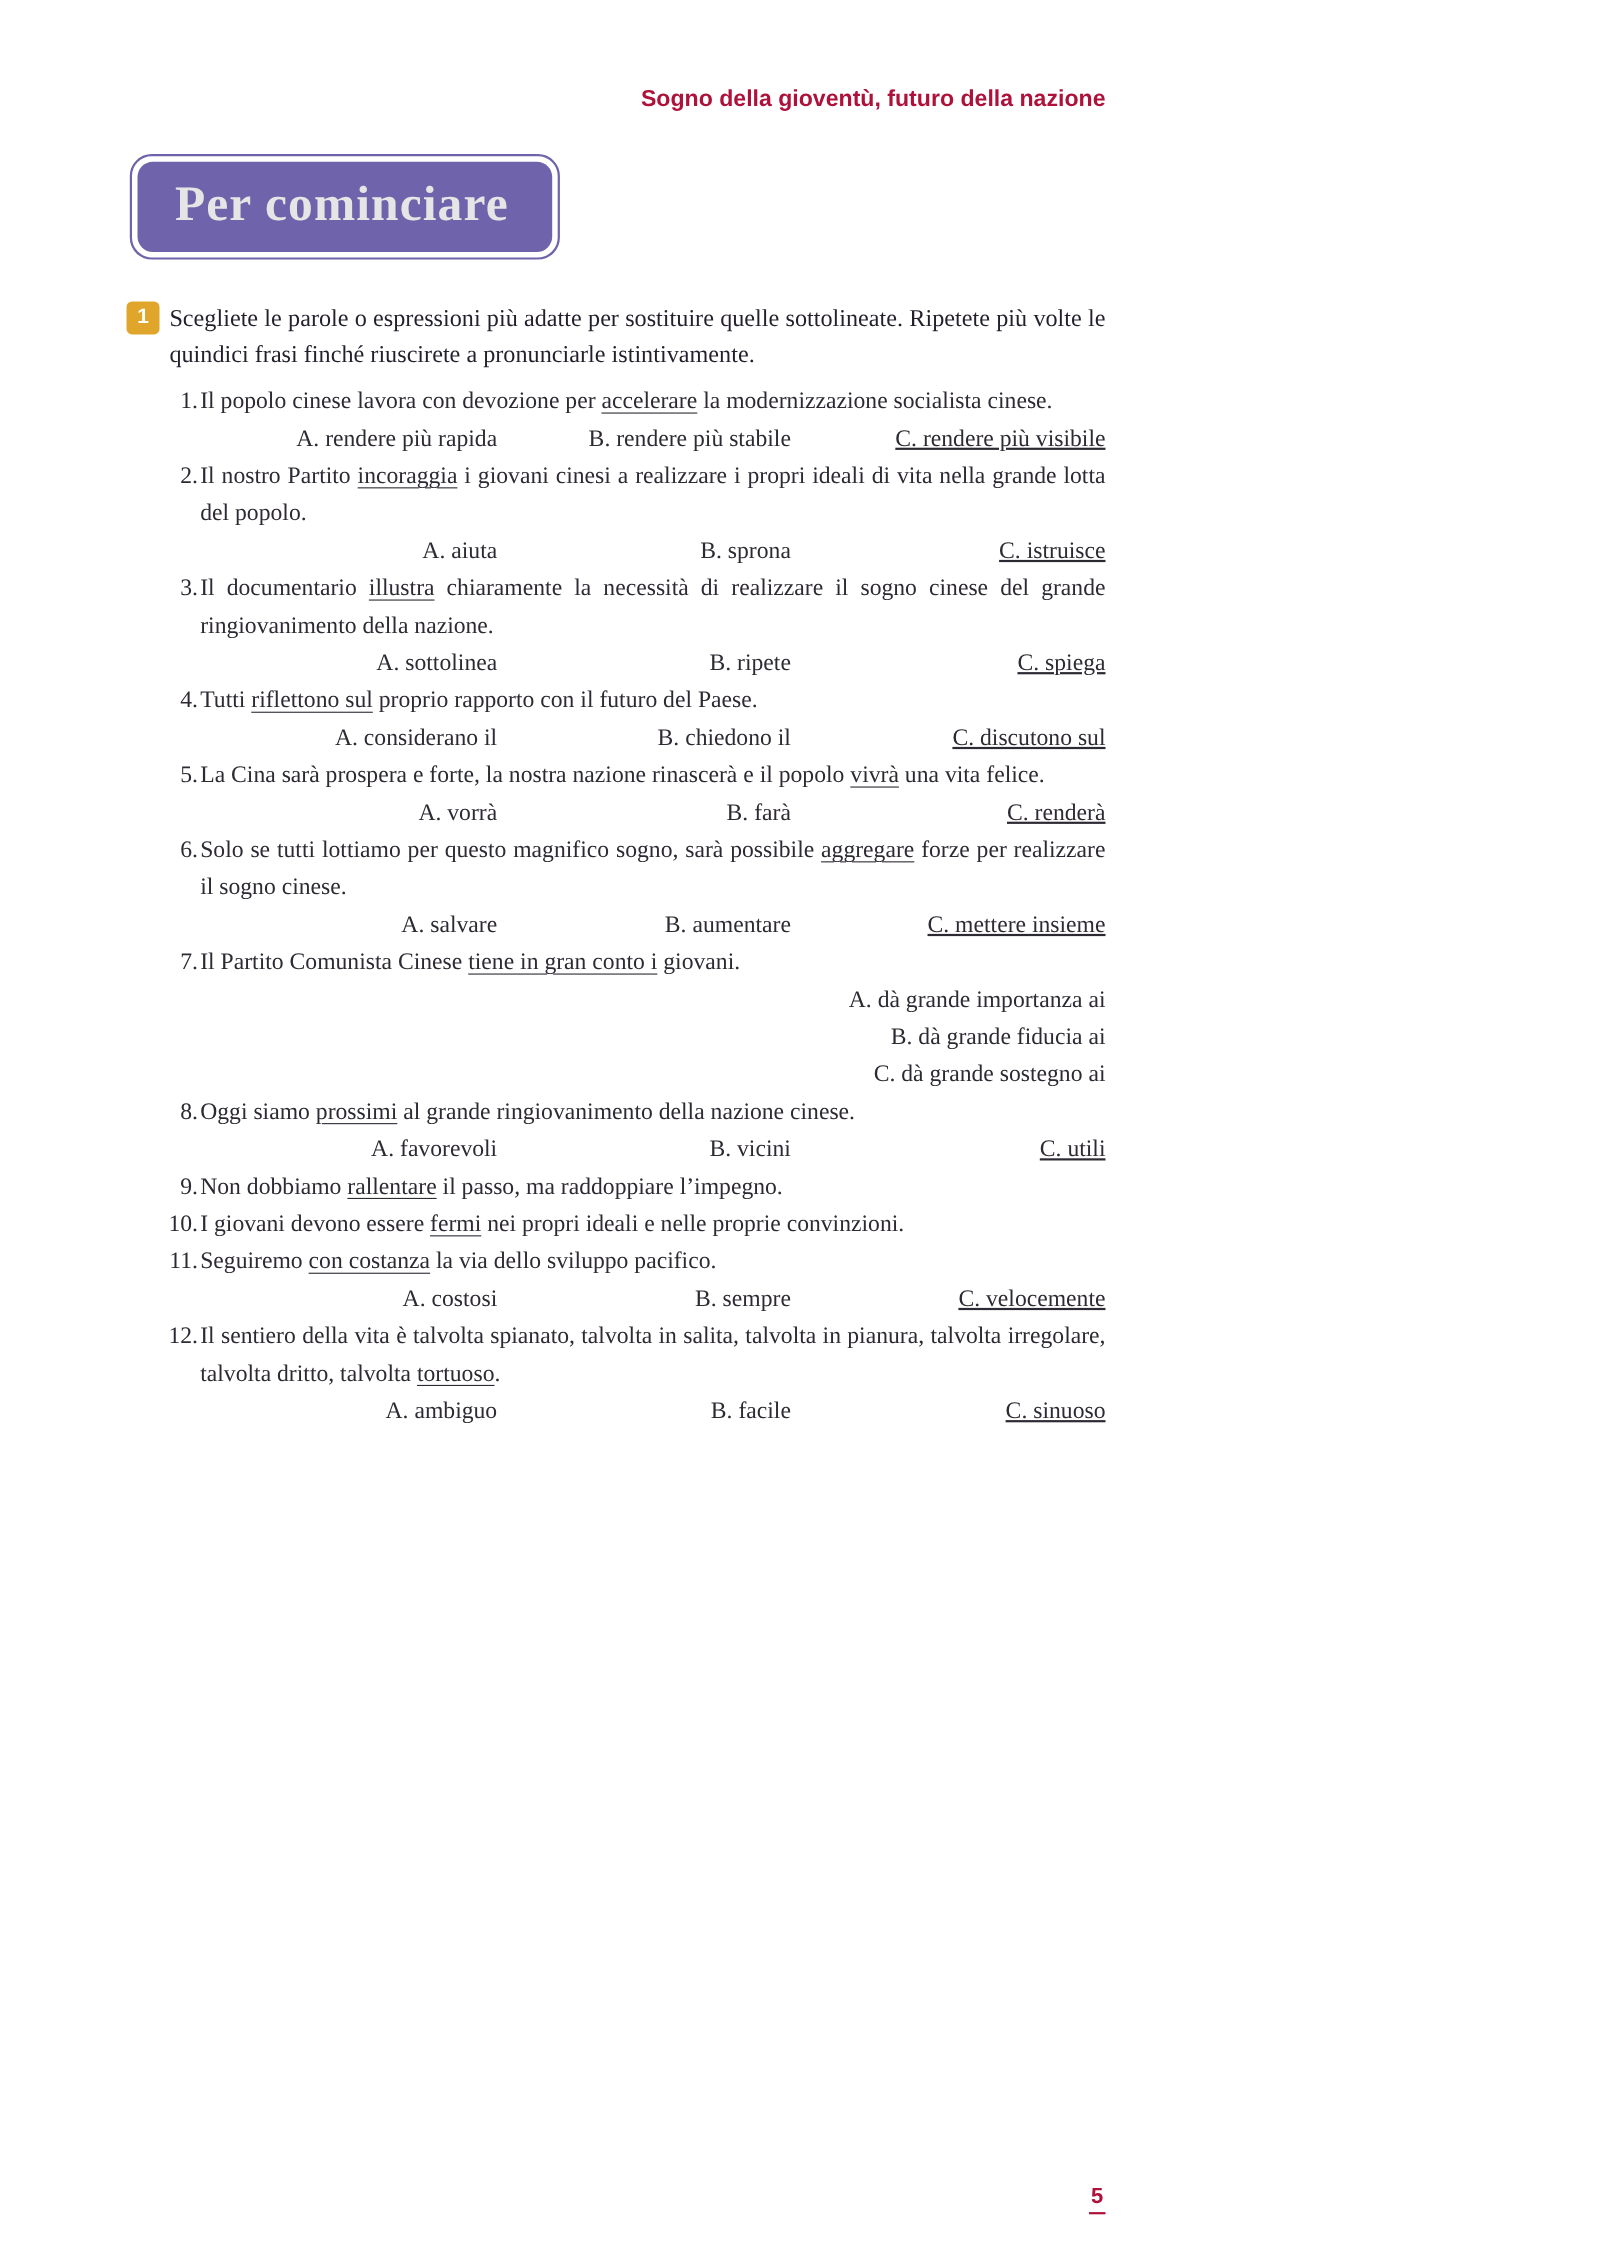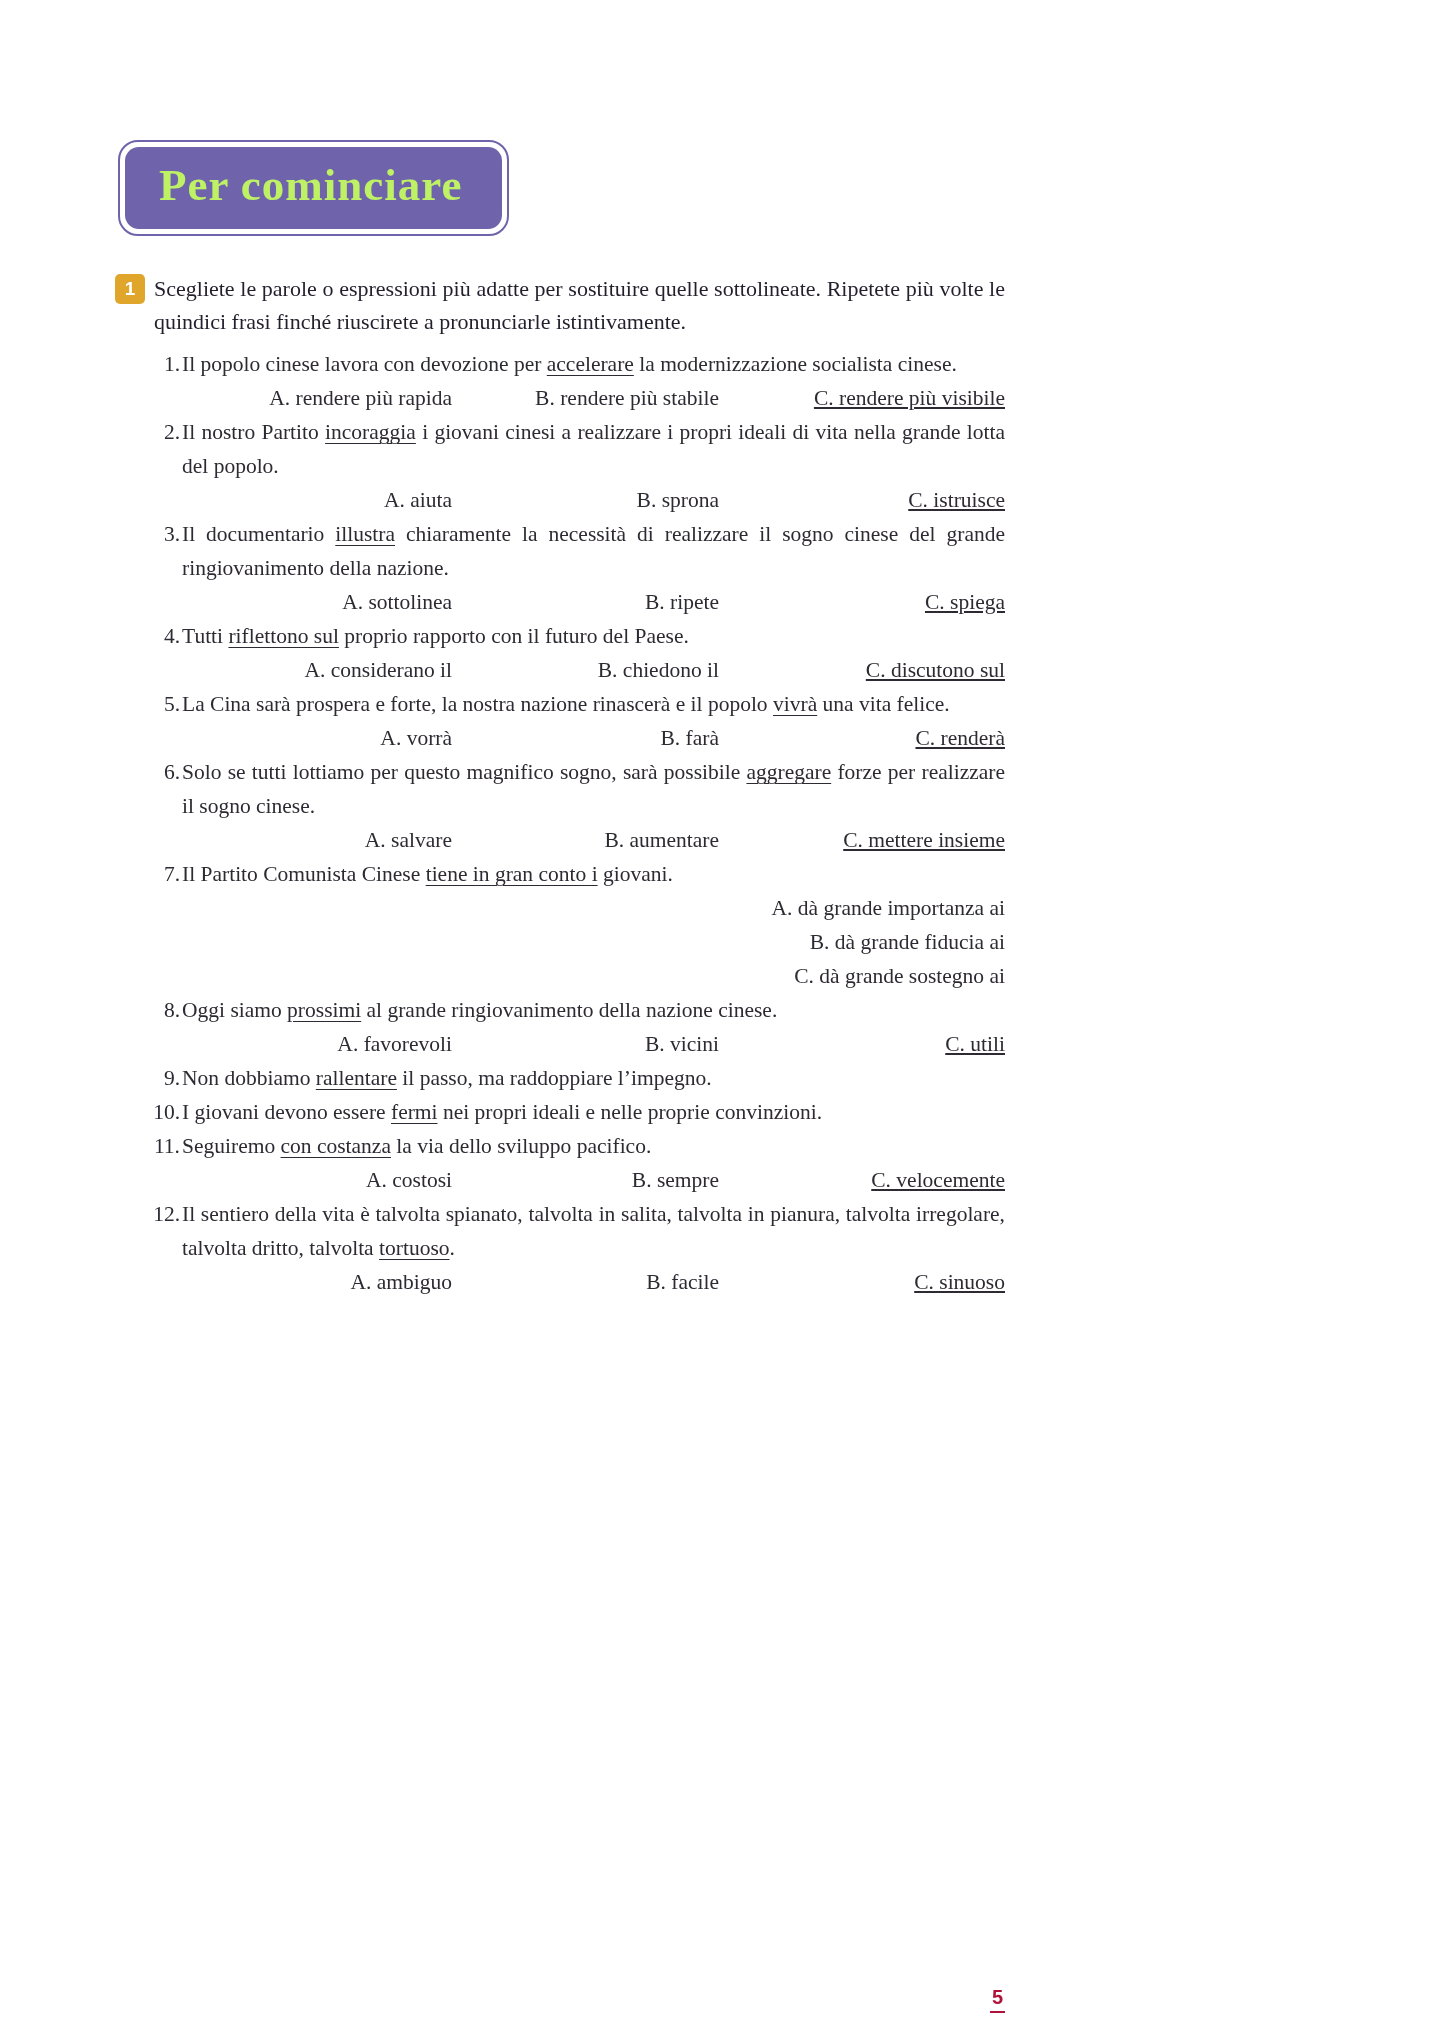--- a/index.html
+++ b/index.html
@@ -45,21 +45,21 @@
     background: var(--badge-purple, #6f63ab);
     border-radius: 14px;
     padding: 12px 40px 18px 34px;
   }
 
   .badge-inner .badge-label {
     font-family: "Liberation Serif", serif;
     font-weight: bold;
     font-size: 45px;
     letter-spacing: 1px;
-    color: #bef264;
+    color: #e5e5e5;
   }
 
   .exercise-head {
     position: absolute;
     top: 272px;
     left: 115px;
     width: 890px;
     display: flex;
     align-items: flex-start;
   }
@@ -152,20 +152,21 @@
     color: var(--accent-red, #ae123a);
     border-bottom: 2px solid var(--accent-red, #ae123a);
     padding: 0 2px 2px 2px;
   }
 </style>
 </head>
 <body>
 
 <div class="page">
 
+  <div class="running-head">Sogno della gioventù, futuro della nazione</div>
 
   <div class="badge-outer">
     <div class="badge-inner">
       <span class="badge-label">Per cominciare</span>
     </div>
   </div>
 
   <div class="exercise-head">
     <span class="ex-num">1</span>
     <p class="instructions">Scegliete le parole o espressioni più adatte per sostituire quelle sottolineate. Ripetete più volte le quindici frasi finché riuscirete a pronunciarle istintivamente.</p>

